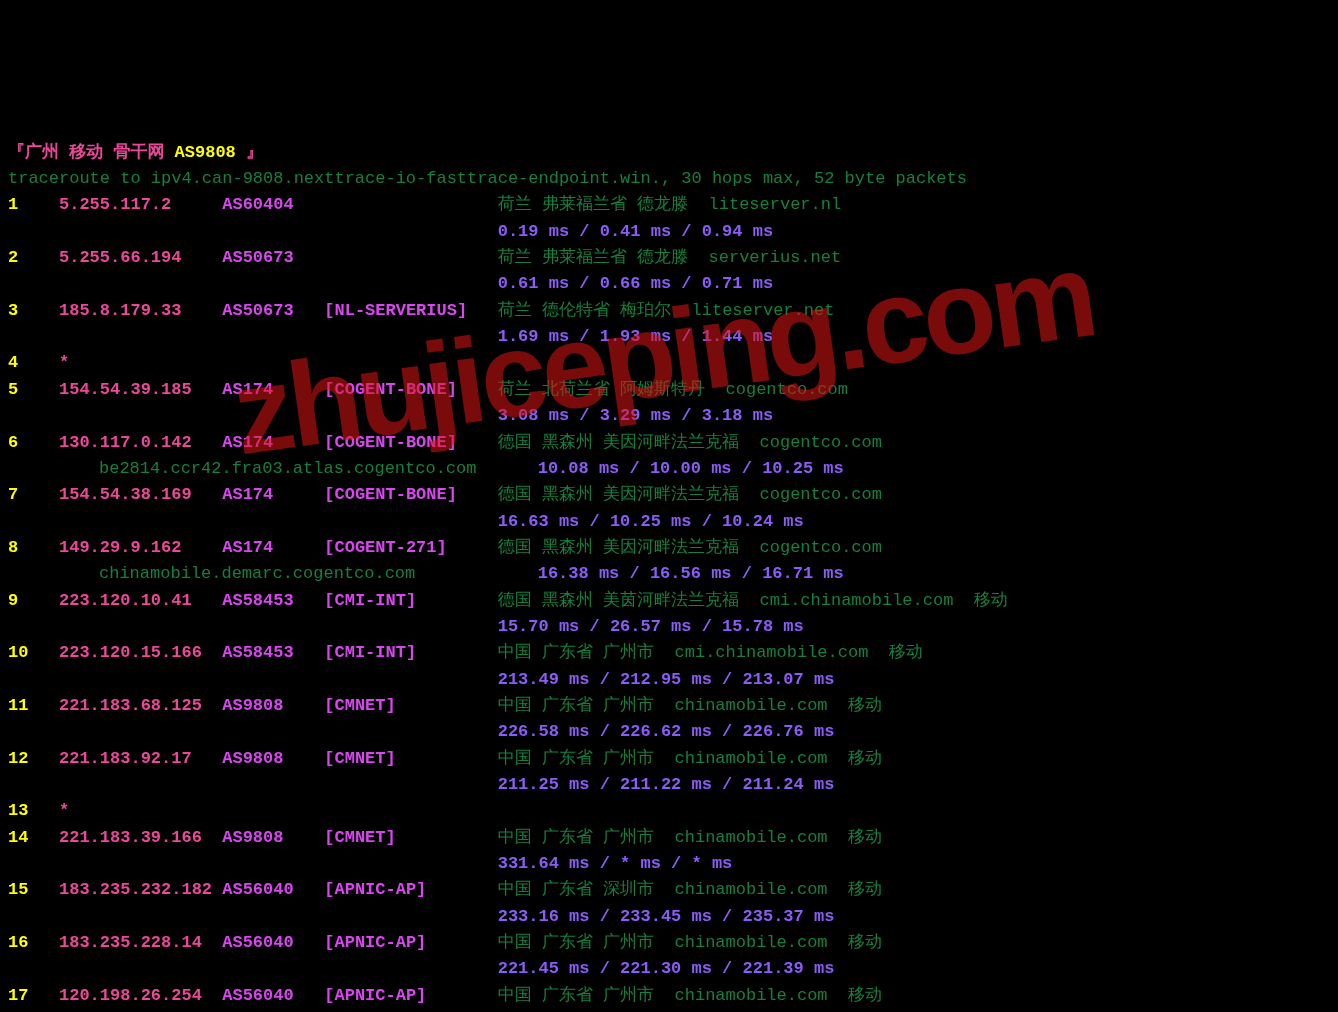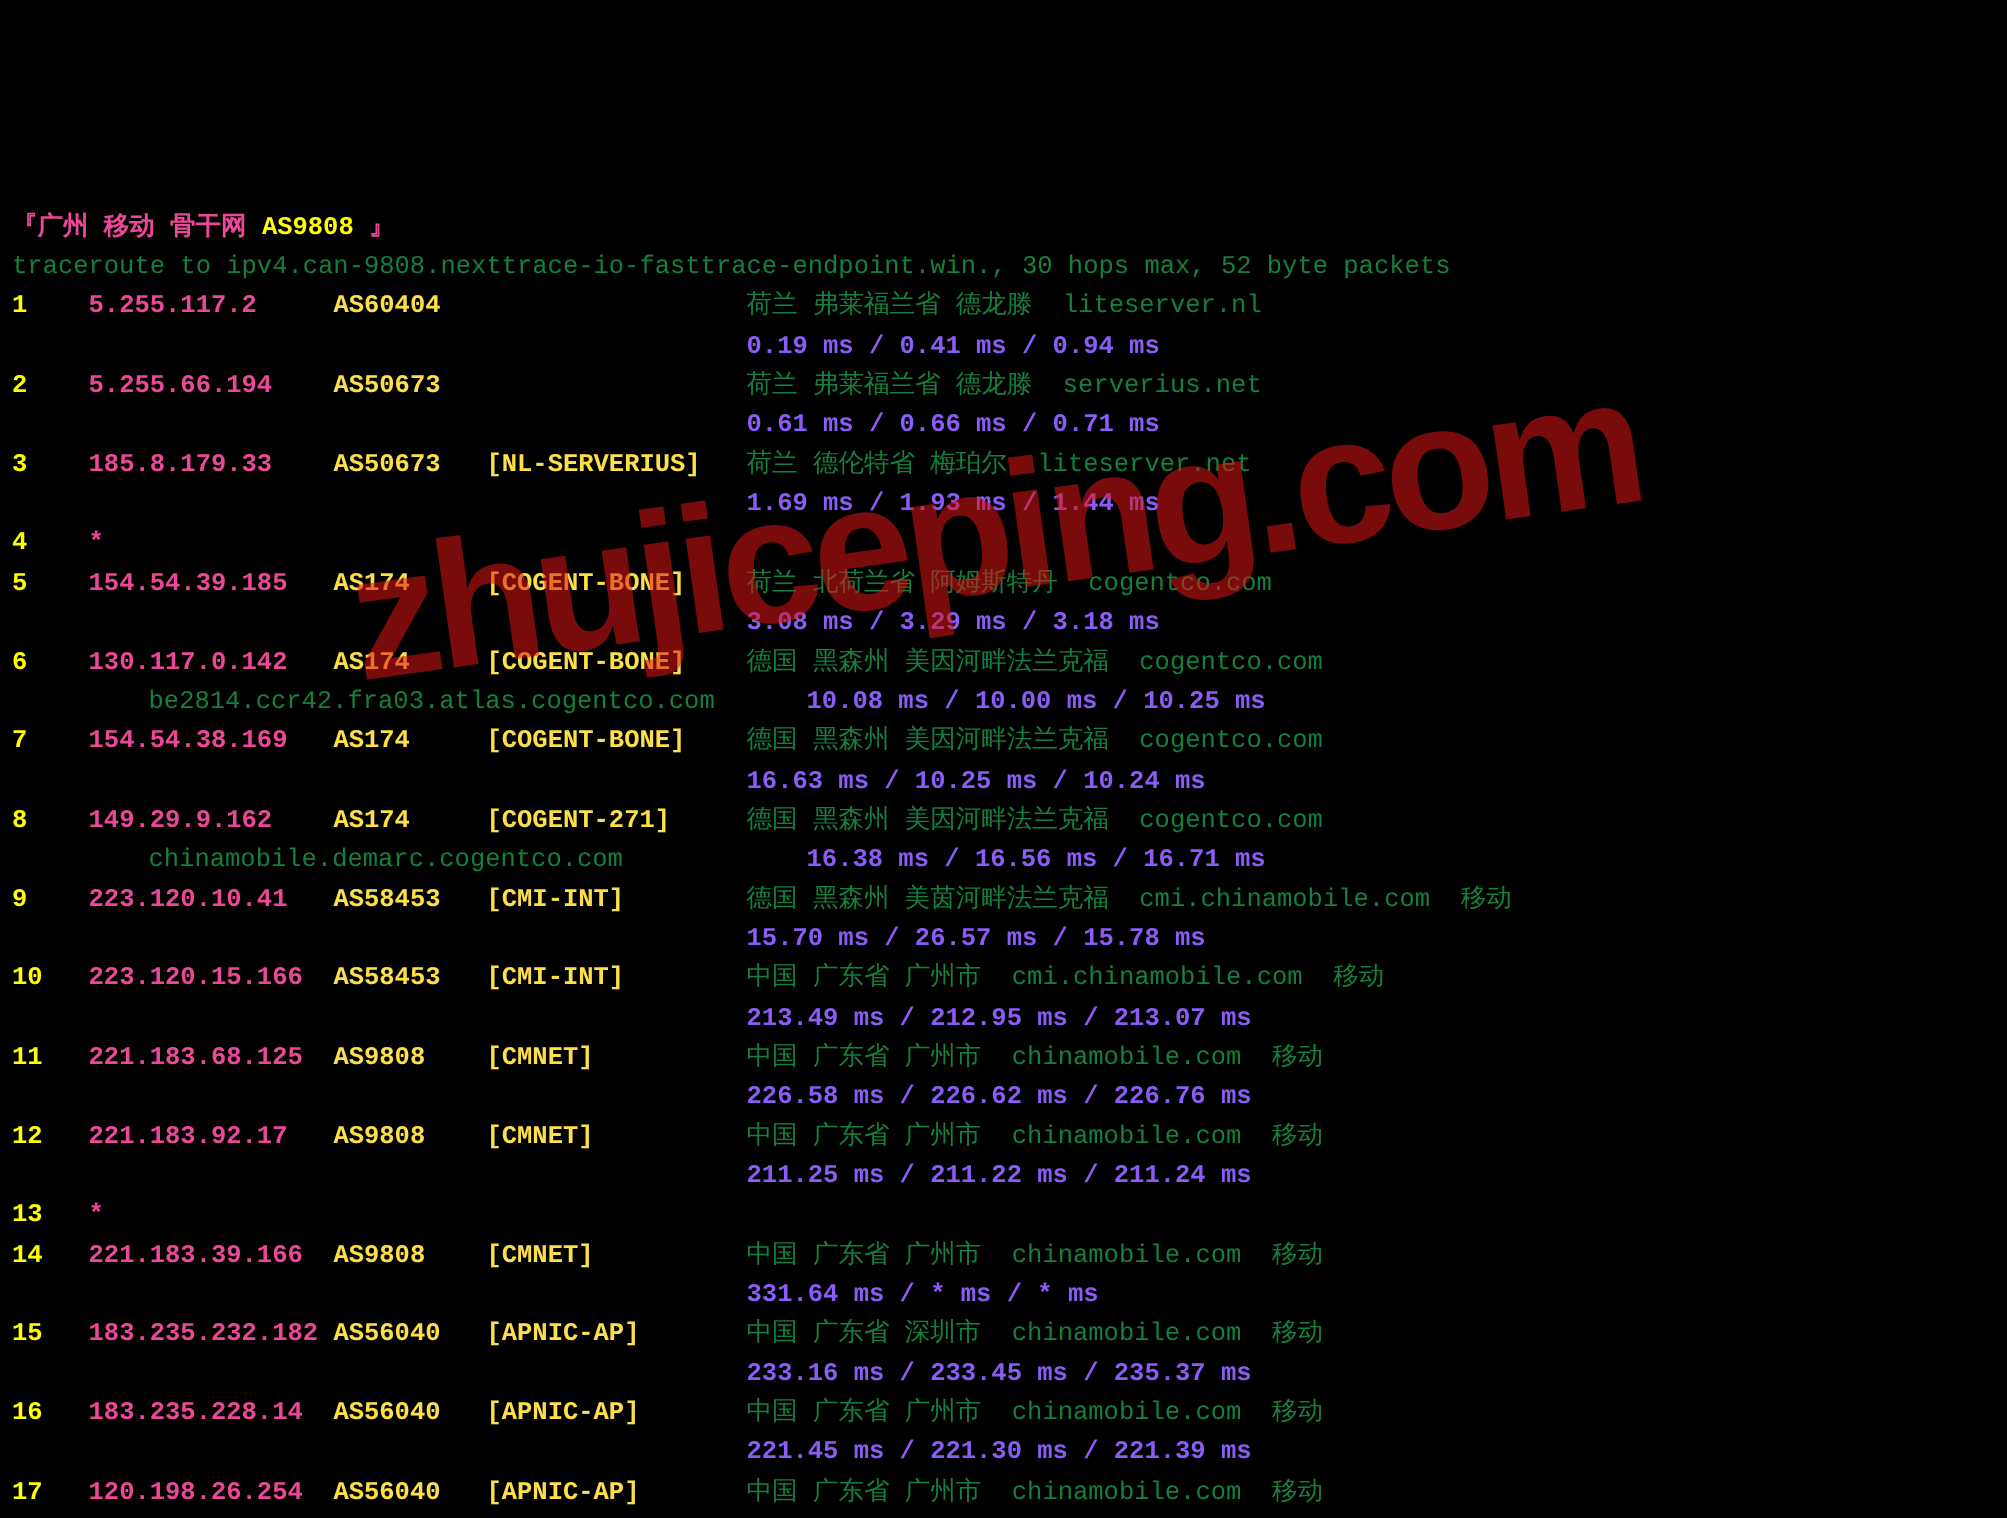--- a/index.html
+++ b/index.html
@@ -11,21 +11,21 @@
       padding: 8px;
       white-space: pre;
       position: relative;
       width: 1338px;
       height: 1012px;
       overflow: hidden;
     }
     .white { color: #ec4899; font-weight: bold; }
     .whiteplain { color: #15803d; }
     .yellow { color: #ffff00; font-weight: bold; }
-    .green { color: #fde047; font-weight: bold; }
+    .green { color: #d946ef; font-weight: bold; }
     .cyan { color: #8b5cf6; font-weight: bold; }
     .gray { color: #15803d; margin-left: 40px; }
     .watermark {
       position: absolute;
       top: 260px;
       left: 230px;
       font-size: 120px;
       font-weight: bold;
       color: rgba(220, 20, 20, 0.55);
       transform: rotate(-8deg);

